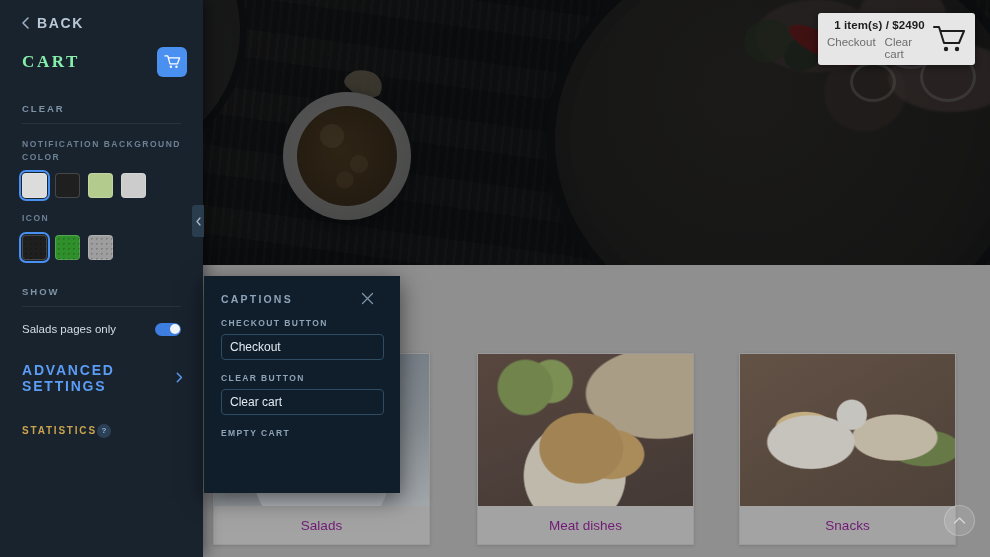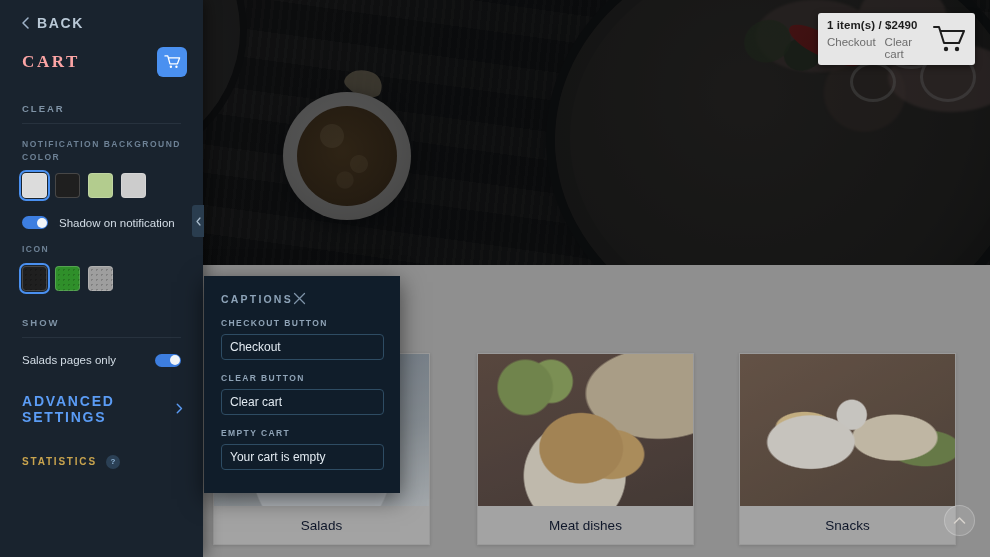--- a/index.html
+++ b/index.html
@@ -95,21 +95,21 @@
     background:#8f8f8f;
   }
   .card {
     position:absolute; top:88px; width:217px;
     background:#a0a0a0; border:1px solid #9a9a9a;
     box-shadow:0 1px 3px rgba(0,0,0,.15);
   }
   .card .thumb { width:100%; height:152px; overflow:hidden; position:relative; }
   .card .cap {
     height:38px; display:flex; align-items:center; justify-content:center;
-    color:#0f172a; font-size:13.5px; background:#a3a3a3;
+    color:#701a75; font-size:13.5px; background:#a3a3a3;
   }
   .card.c1 { left:213px; }
   .card.c2 { left:477px; }
   .card.c3 { left:739px; }
   .card.c1 .thumb {
     background:
       radial-gradient(ellipse at 50% 75%, #cfd6dd 0 45%, transparent 46%),
       linear-gradient(170deg,#6e7c8a 0%,#8a949c 55%,#b5bcc1 100%);
   }
   .card.c2 .thumb {
@@ -136,21 +136,21 @@
 
   
   #cart-notif {
     position:absolute; left:818px; top:13px; width:157px; height:52px;
     background:#e6e6e6; border-radius:3px;
     box-shadow:0 2px 7px rgba(0,0,0,.45);
     display:flex; align-items:center; padding:0 9px;
     z-index:30;
   }
   #cart-notif .texts { flex:1; }
-  #cart-notif .summary { font-size:11.5px; font-weight:bold; color:#1d1d1d; letter-spacing:.1px; }
+  #cart-notif .summary { font-size:11.5px; font-weight:bold; color:#1d1d1d; letter-spacing:.1px;text-align:center; }
   #cart-notif .links { margin-top:5px; display:flex; gap:9px; }
   #cart-notif .links span { font-size:11.5px; color:#6d6d6d; }
   #cart-notif .cart-ico { width:34px; height:30px; flex:0 0 34px; }
 
   
   #to-top {
     position:absolute; left:944px; top:505px; width:31px; height:31px;
     border-radius:50%; background:rgba(255,255,255,.12);
     border:1px solid rgba(255,255,255,.22);
     display:flex; align-items:center; justify-content:center; z-index:25;
@@ -165,21 +165,21 @@
   .back-row {
     display:flex; align-items:center; gap:8px;
     padding:15px 0 0 22px; color:#9fb3c8;
   }
   .back-row .lbl { font-size:14px; letter-spacing:1.6px; font-weight:bold; color:#b9c8d6; }
   .title-row {
     display:flex; align-items:center; justify-content:space-between;
     padding:16px 16px 0 22px;
   }
   .title-row .ttl {
-    font-size:17px; letter-spacing:2.6px; color:#fca5a5; font-weight:bold;
+    font-size:17px; letter-spacing:2.6px; color:#86efac; font-weight:bold;
     font-family:"Liberation Serif", serif;
   }
   .cart-btn {
     width:30px; height:30px; border-radius:6px; background:#4a90f0;
     display:flex; align-items:center; justify-content:center;
   }
   .sect-h {
     margin:26px 22px 0 22px; font-size:9.5px; letter-spacing:2px;
     color:#7f93a6; font-weight:bold;
   }
@@ -207,41 +207,41 @@
   .row-split {
     display:flex; align-items:center; justify-content:space-between;
     margin:16px 22px 0 22px;
   }
   .row-split .rl { font-size:11.5px; color:#d3dde6; }
   .adv-row {
     display:flex; align-items:center; justify-content:space-between;
     margin:26px 20px 0 22px;
   }
   .adv-row .al { font-size:14px; letter-spacing:1.8px; font-weight:bold; color:#5b9cf5; }
-  .stat-row { display:flex; align-items:center; gap:9px; margin:30px 0 0 22px; }
+  .stat-row { display:flex; align-items:center; margin:30px 0 0 22px; }
   .stat-row .sl { font-size:10px; letter-spacing:1.8px; font-weight:bold; color:#c9a44e; }
   .badge {
     width:14px; height:14px; border-radius:50%; background:#2b4055;
     display:flex; align-items:center; justify-content:center;
     font-size:8px; color:#8fb4d6; font-weight:bold;
   }
   #collapse-handle {
     position:absolute; left:192px; top:205px; width:12px; height:32px;
     background:#2a3d4f; border-radius:3px 0 0 3px;
     display:flex; align-items:center; justify-content:center; z-index:41;
   }
 
   
   #captions {
     position:absolute; left:204px; top:276px; width:196px; height:217px;
     background:#101d2a; z-index:45;
     box-shadow:0 6px 22px rgba(0,0,0,.55);
   }
   #captions .hd {
-    display:flex; align-items:center; justify-content:flex-start;
+    display:flex; align-items:center; justify-content:space-between;
     padding:16px 26px 0 17px;
   }
   #captions .hd .t { font-size:10.5px; letter-spacing:2.2px; font-weight:bold; color:#8da3b8; }
   #captions .flbl {
     margin:13px 0 0 17px; font-size:8.5px; letter-spacing:1.4px;
     color:#8fa3b6; font-weight:bold;
   }
   #captions .inp {
     margin:6px 0 0 17px; width:163px; height:26px;
     border:1px solid #2e4c63; border-radius:4px;
@@ -334,26 +334,20 @@
     <div class="divider"></div>
 
     <div class="field-lbl">NOTIFICATION BACKGROUND COLOR</div>
     <div class="sw-row">
       <div class="sw sel" id="nb0" style="background: rgb(220, 220, 220);"></div>
       <div class="sw" id="nb1" style="background: rgb(31, 31, 31);"></div>
       <div class="sw" id="nb2" style="background: rgb(179, 204, 142);"></div>
       <div class="sw" id="nb3" style="background: rgb(204, 204, 204);"></div>
     </div>
 
-    <div class="tog-row">
-      <div class="tog">
-        <div class="knob"></div>
-      </div>
-      <span class="tog-lbl">Shadow on notification</span>
-    </div>
 
     <div class="field-lbl">ICON</div>
     <div class="sw-row">
       <div class="sw patt sel" id="ic0" style="background-color: rgb(31, 31, 31);"></div>
       <div class="sw patt" id="ic1" style="background-color: rgb(47, 143, 42);"></div>
       <div class="sw patt" id="ic2" style="background-color: rgb(158, 158, 158);"></div>
     </div>
 
     <div class="sect-h" style="">SHOW</div>
     <div class="divider"></div>
@@ -392,16 +386,15 @@
       </svg>
     </div>
 
     <div class="flbl">CHECKOUT BUTTON</div>
     <input class="inp" type="text" value="Checkout" style="">
 
     <div class="flbl">CLEAR BUTTON</div>
     <input class="inp" type="text" value="Clear cart" style="">
 
     <div class="flbl">EMPTY CART</div>
-    <input class="inp" type="text" value="Your cart is empty" style="">
   </div>
 
 </div>
 
 </body></html>

